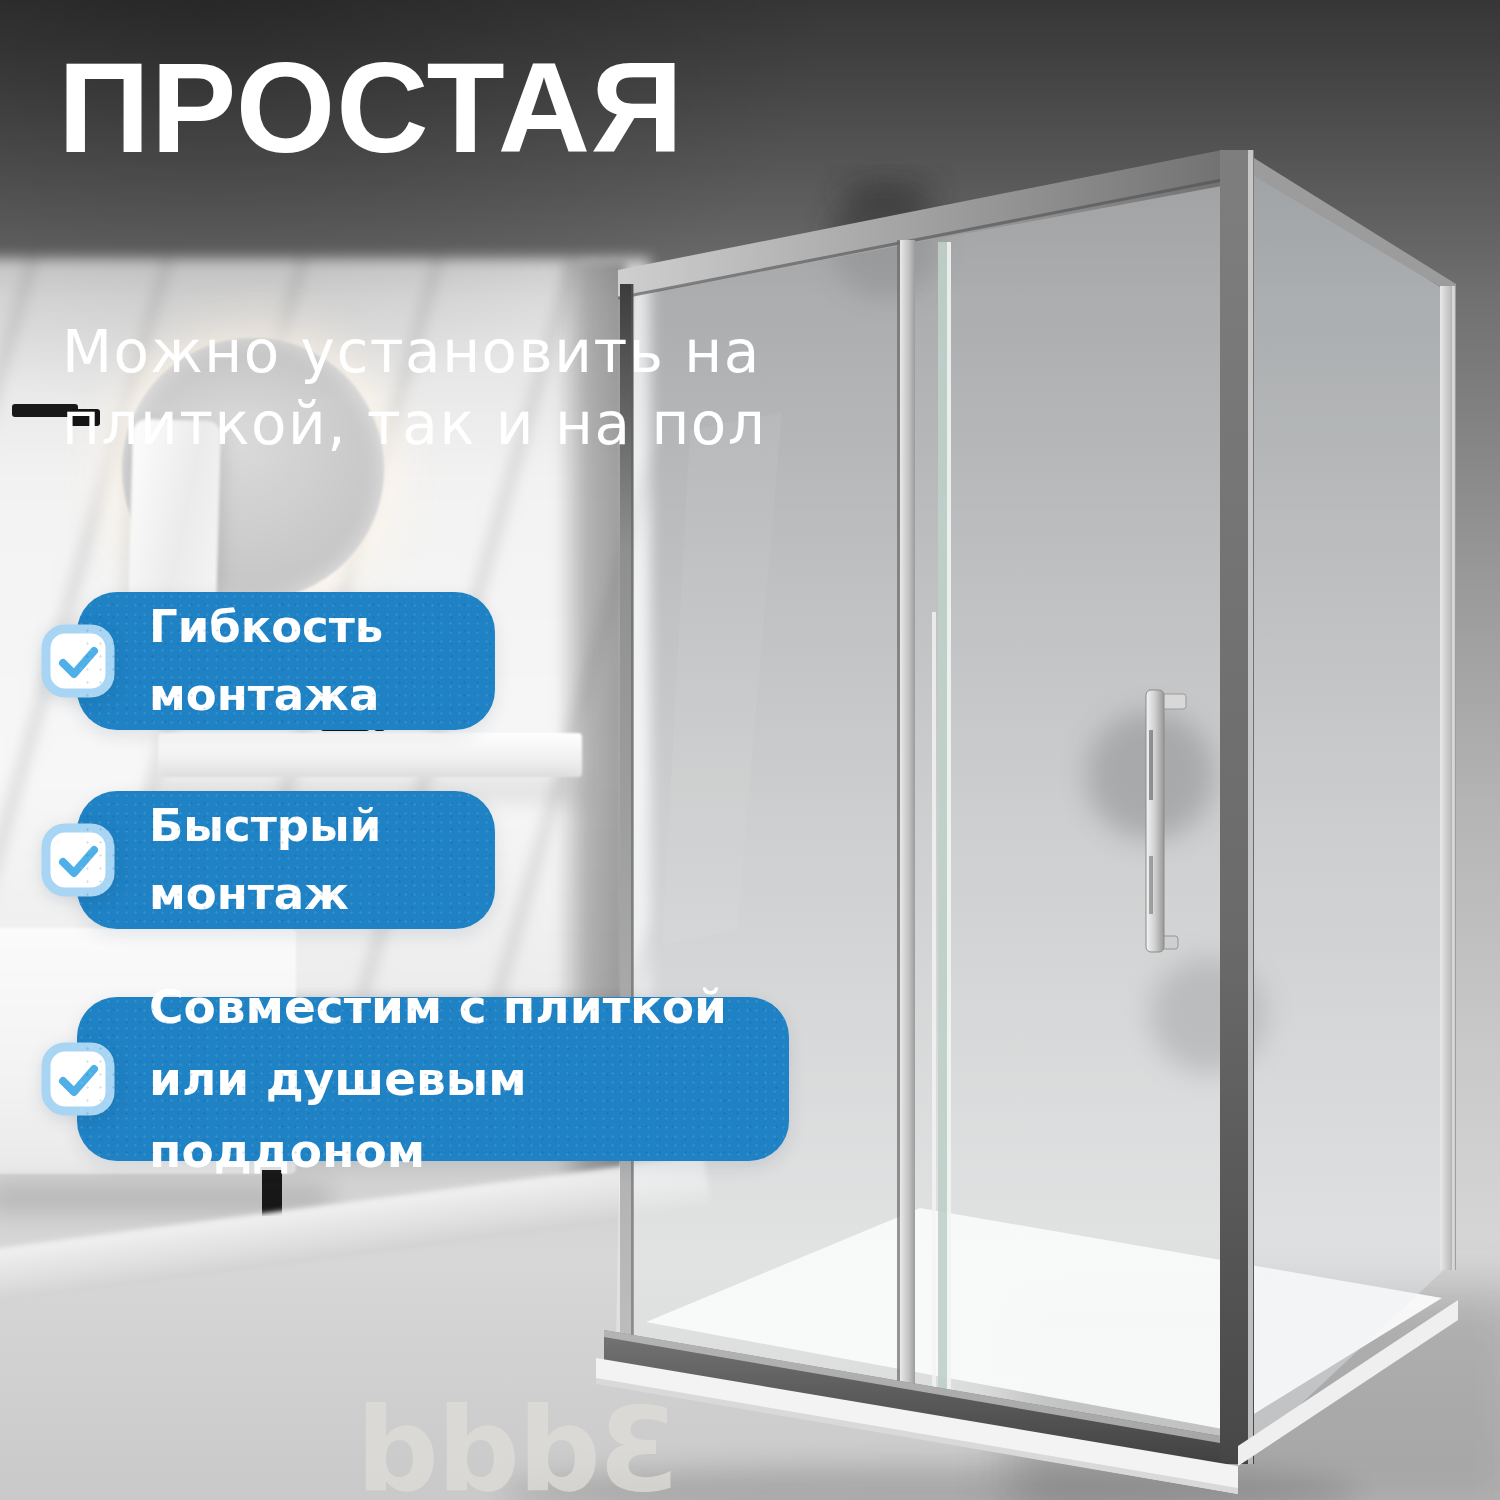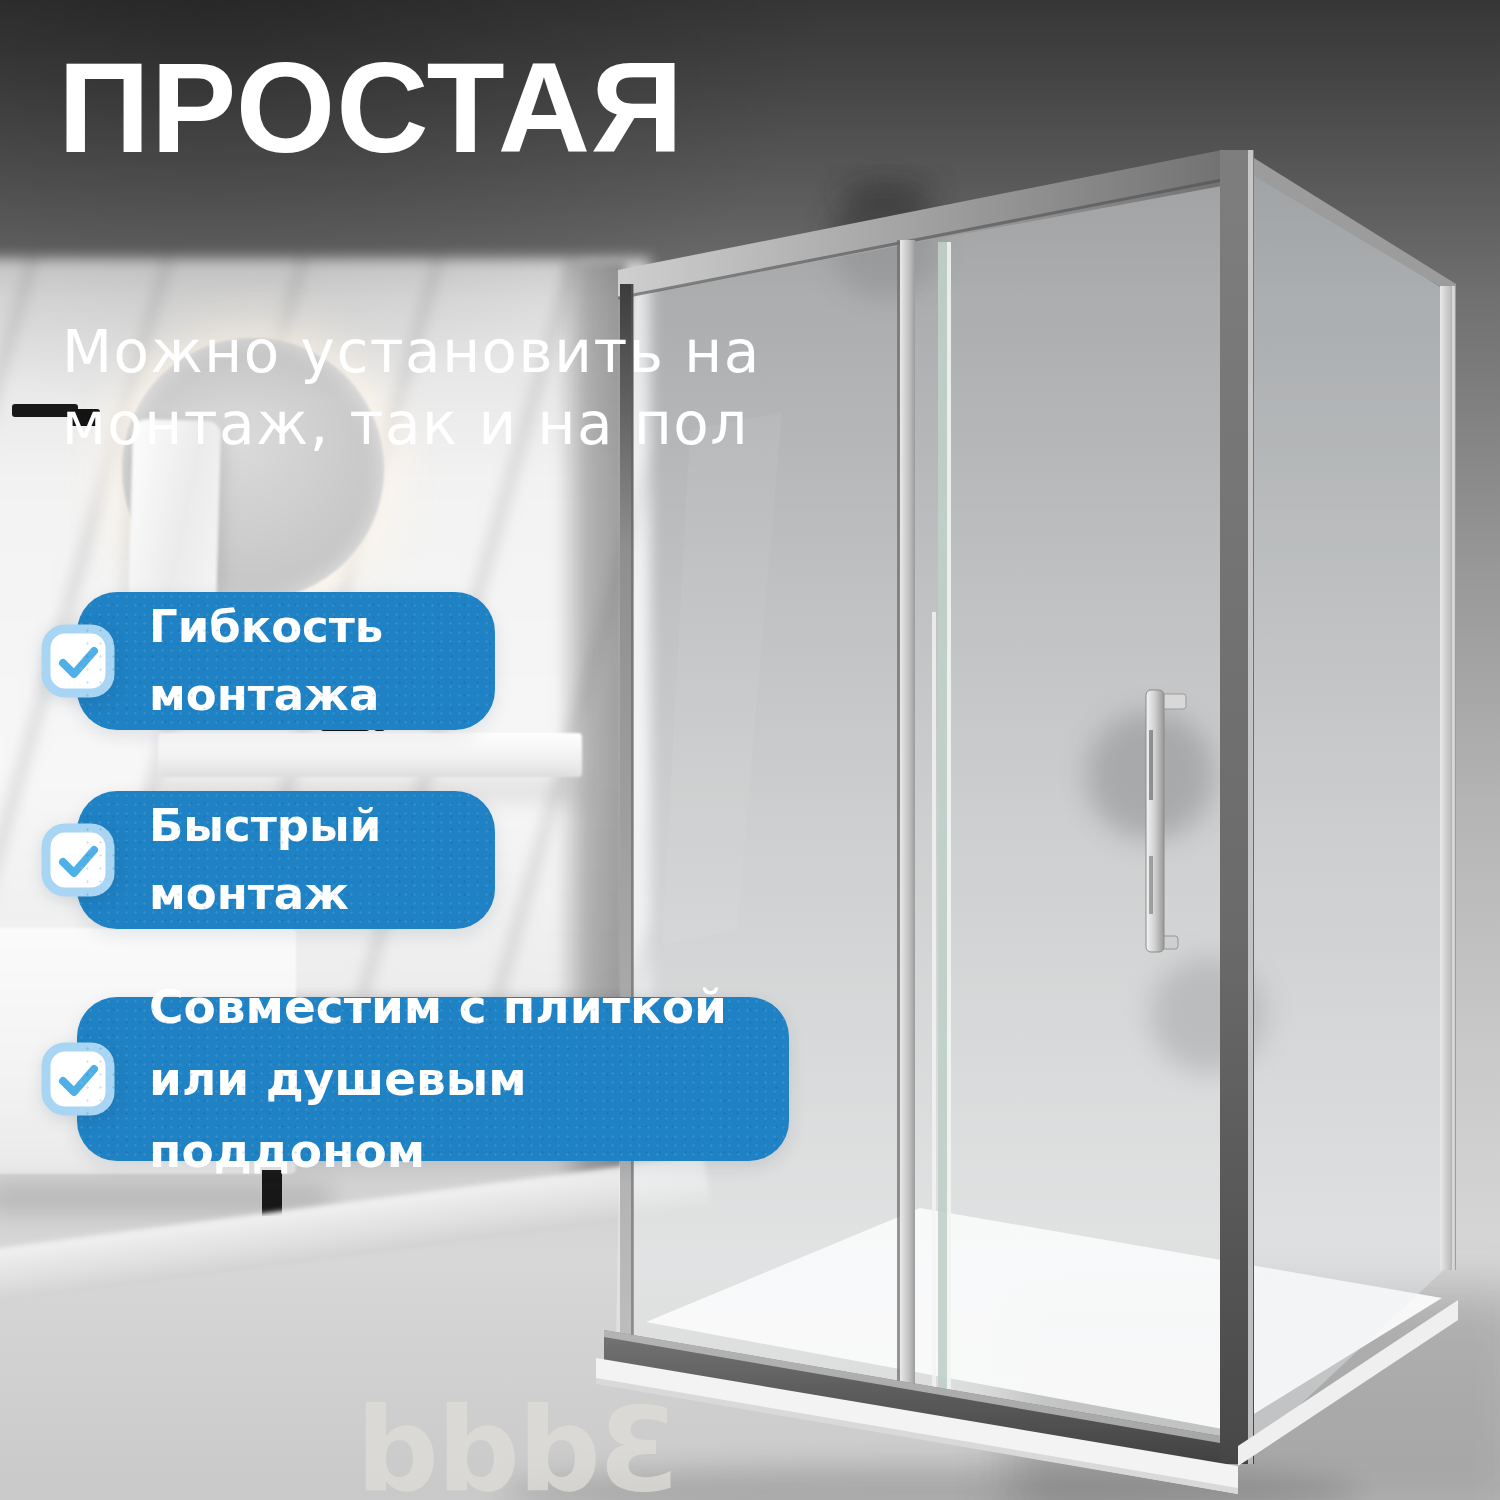--- a/index.html
+++ b/index.html
@@ -196,21 +196,21 @@
   </svg>
 
   <div class="watermark">bbbƐ</div>
 
   <h1 class="page-title">
     <span>ПРОСТАЯ</span>
   </h1>
 
   <p class="page-subtitle">
     <span>Можно установить на</span>
-    <span>монтаж, так и на пол</span>
+    <span>плиткой, так и на пол</span>
   </p>
 
   <div class="badge badge-1">
     <svg class="checkbox" viewBox="0 0 74 74">
       <rect x="5" y="5" width="64" height="64" rx="19" style="fill:var(--checkbox-fill,#ffffff);stroke:var(--checkbox-border,#A7D5F3)" stroke-width="9"></rect>
       <path d="M22 39 L33 50 L53 27" fill="none" style="stroke:var(--checkmark,#4FB0E8)" stroke-width="8" stroke-linecap="round" stroke-linejoin="round"></path>
     </svg>
     <div class="badge-text">
       <span>Гибкость</span>
       <span>монтажа</span>

